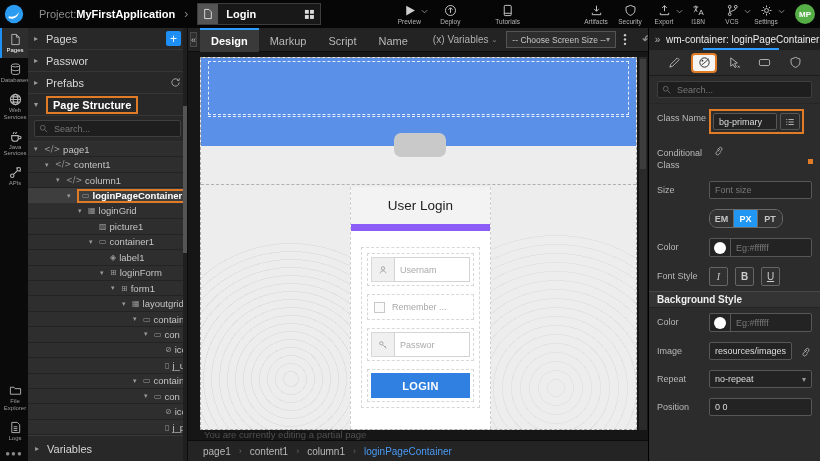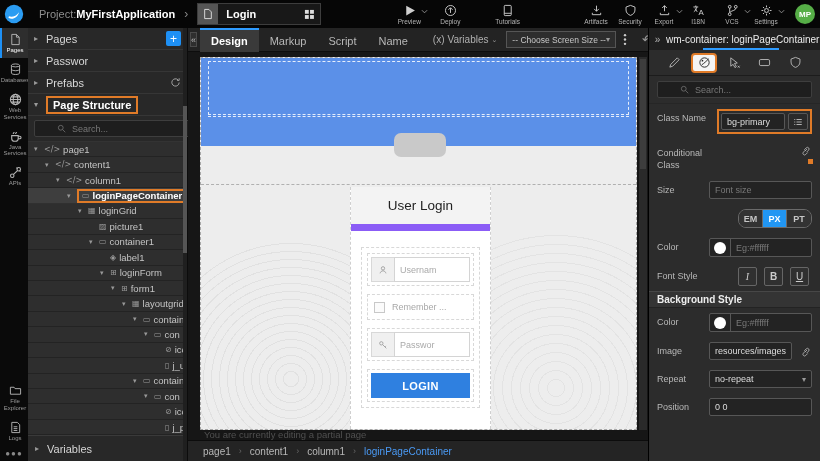--- a/index.html
+++ b/index.html
@@ -43,21 +43,21 @@
 
   
   #lpanel{position:absolute;left:28px;top:28px;width:160px;height:433px;background:#282828;border-right:1px solid #0c0c0c;display:flex;flex-direction:column;}
   .lsec{height:22px;flex:0 0 22px;display:flex;align-items:center;border-bottom:1px solid #363636;padding:0 6px;color:#d8d8d8;font-size:11px;}
   .caret{color:#9a9a9a;font-size:8px;width:12px;flex:0 0 12px;}
   .plusbtn{margin-left:auto;width:15px;height:15px;background:#1e90f5;color:#fff;border-radius:2px;display:flex;align-items:center;justify-content:center;font-size:12px;line-height:1;}
   .refbtn{margin-left:auto;color:#aaa;}
   .refbtn svg{width:11px;height:11px;}
   .orange-box{border:2px solid #e07b28;padding:0 5px;font-weight:bold;color:#fff;height:18px;display:flex;align-items:center;}
   .lsearch{height:26px;flex:0 0 26px;display:flex;align-items:center;padding:0 6px;border-bottom:1px solid #333;}
-  .sbox{flex:1;height:17px;background:#1e1e1e;border:1px solid #3e3e3e;border-radius:2px;display:flex;align-items:center;padding:0 22px;gap:4px;color:#777;}
+  .sbox{flex:1;height:17px;background:#1e1e1e;border:1px solid #3e3e3e;border-radius:2px;display:flex;align-items:center;padding:0 4px;gap:4px;color:#777;}
   .sbox .ic svg{width:9px;height:9px;}
   .sbox input{flex:1;min-width:0;background:transparent;border:none;outline:none;color:#aaa;font-size:9px;font-family:inherit;}
   .sbox input::placeholder{color:#777;}
   #ltree{flex:1;overflow:hidden;background:#2e2e2e;position:relative;}
   .trow{height:15.45px;display:flex;align-items:center;font-size:9.5px;color:#c4c4c4;border-bottom:1px solid rgba(0,0,0,.22);white-space:nowrap;overflow:hidden;}
   .tcaret{width:10px;flex:0 0 10px;font-size:7px;color:#999;}
   .tico{color:#9a9a9a;font-size:8px;margin-right:3px;flex:0 0 auto;font-family:"DejaVu Sans",sans-serif;}
   .trow.sel{background:#3e3e3e;}
   .selwrap{display:flex;align-items:center;border:2px solid #e07b28;height:14px;padding:0 3px;color:#fff;font-weight:bold;}
   .lvars{flex:0 0 26px;border-top:1px solid #3a3a3a;display:flex;align-items:center;padding:0 7px;color:#d5d5d5;font-size:11px;background:#282828;}
@@ -121,21 +121,21 @@
   .rcollapse{width:17px;text-align:center;color:#b5b5b5;font-size:10px;}
   .rtitle{color:#ececec;font-size:10px;white-space:nowrap;}
   .ruline{position:absolute;left:54px;bottom:0;width:76px;height:2px;background:#2e9bff;}
   .rtabs{height:26px;display:flex;align-items:center;justify-content:space-between;padding:0 12px;border-bottom:1px solid #1c1c1c;}
   .rtab{width:26px;height:20px;display:flex;align-items:center;justify-content:center;color:#b8b8b8;border:2px solid transparent;border-radius:4px;}
   .rtab svg{width:13px;height:13px;}
   .rtab.active{background:#f5f5f5;color:#222;border-color:#e07b28;}
   .rsearch{padding:5px 8px 5px;border-bottom:1px solid #262626;}
   .rrow-f{display:flex;align-items:flex-start;padding:5px 8px;position:relative;}
   .rlab{width:52px;flex:0 0 52px;font-size:9px;color:#b8b8b8;padding-top:4px;line-height:1.3;}
-  .rctl{flex:1;display:flex;align-items:center;gap:4px;min-width:0;justify-content:flex-end;}
+  .rctl{flex:1;display:flex;align-items:center;gap:4px;min-width:0;}
   .rinput{width:100%;height:18px;background:#232323;border:1px solid #575757;border-radius:2px;color:#ddd;font-size:9px;padding:0 5px;outline:none;font-family:inherit;min-width:0;}
   .rinput::placeholder{color:#787878;}
   .cnwrap{display:flex;align-items:center;gap:3px;border:2px solid #e07b28;padding:2px;}
   .cninput{width:64px;height:17px;}
   .cnbtn{width:20px;height:17px;border:1px solid #575757;border-radius:2px;background:#2a2a2a;color:#ccc;display:flex;align-items:center;justify-content:center;}
   .cnbtn svg{width:10px;height:10px;}
   .linkic{color:#b5b5b5;margin-left:4px;}
   .linkic svg{width:12px;height:12px;}
   .odot{position:absolute;right:7px;top:20px;width:5px;height:5px;background:#e07b28;}
   .rsec{height:17px;display:flex;align-items:center;padding:0 8px;background:#343434;border-top:1px solid #474747;border-bottom:1px solid #232323;color:#ededed;font-size:10px;font-weight:bold;}

